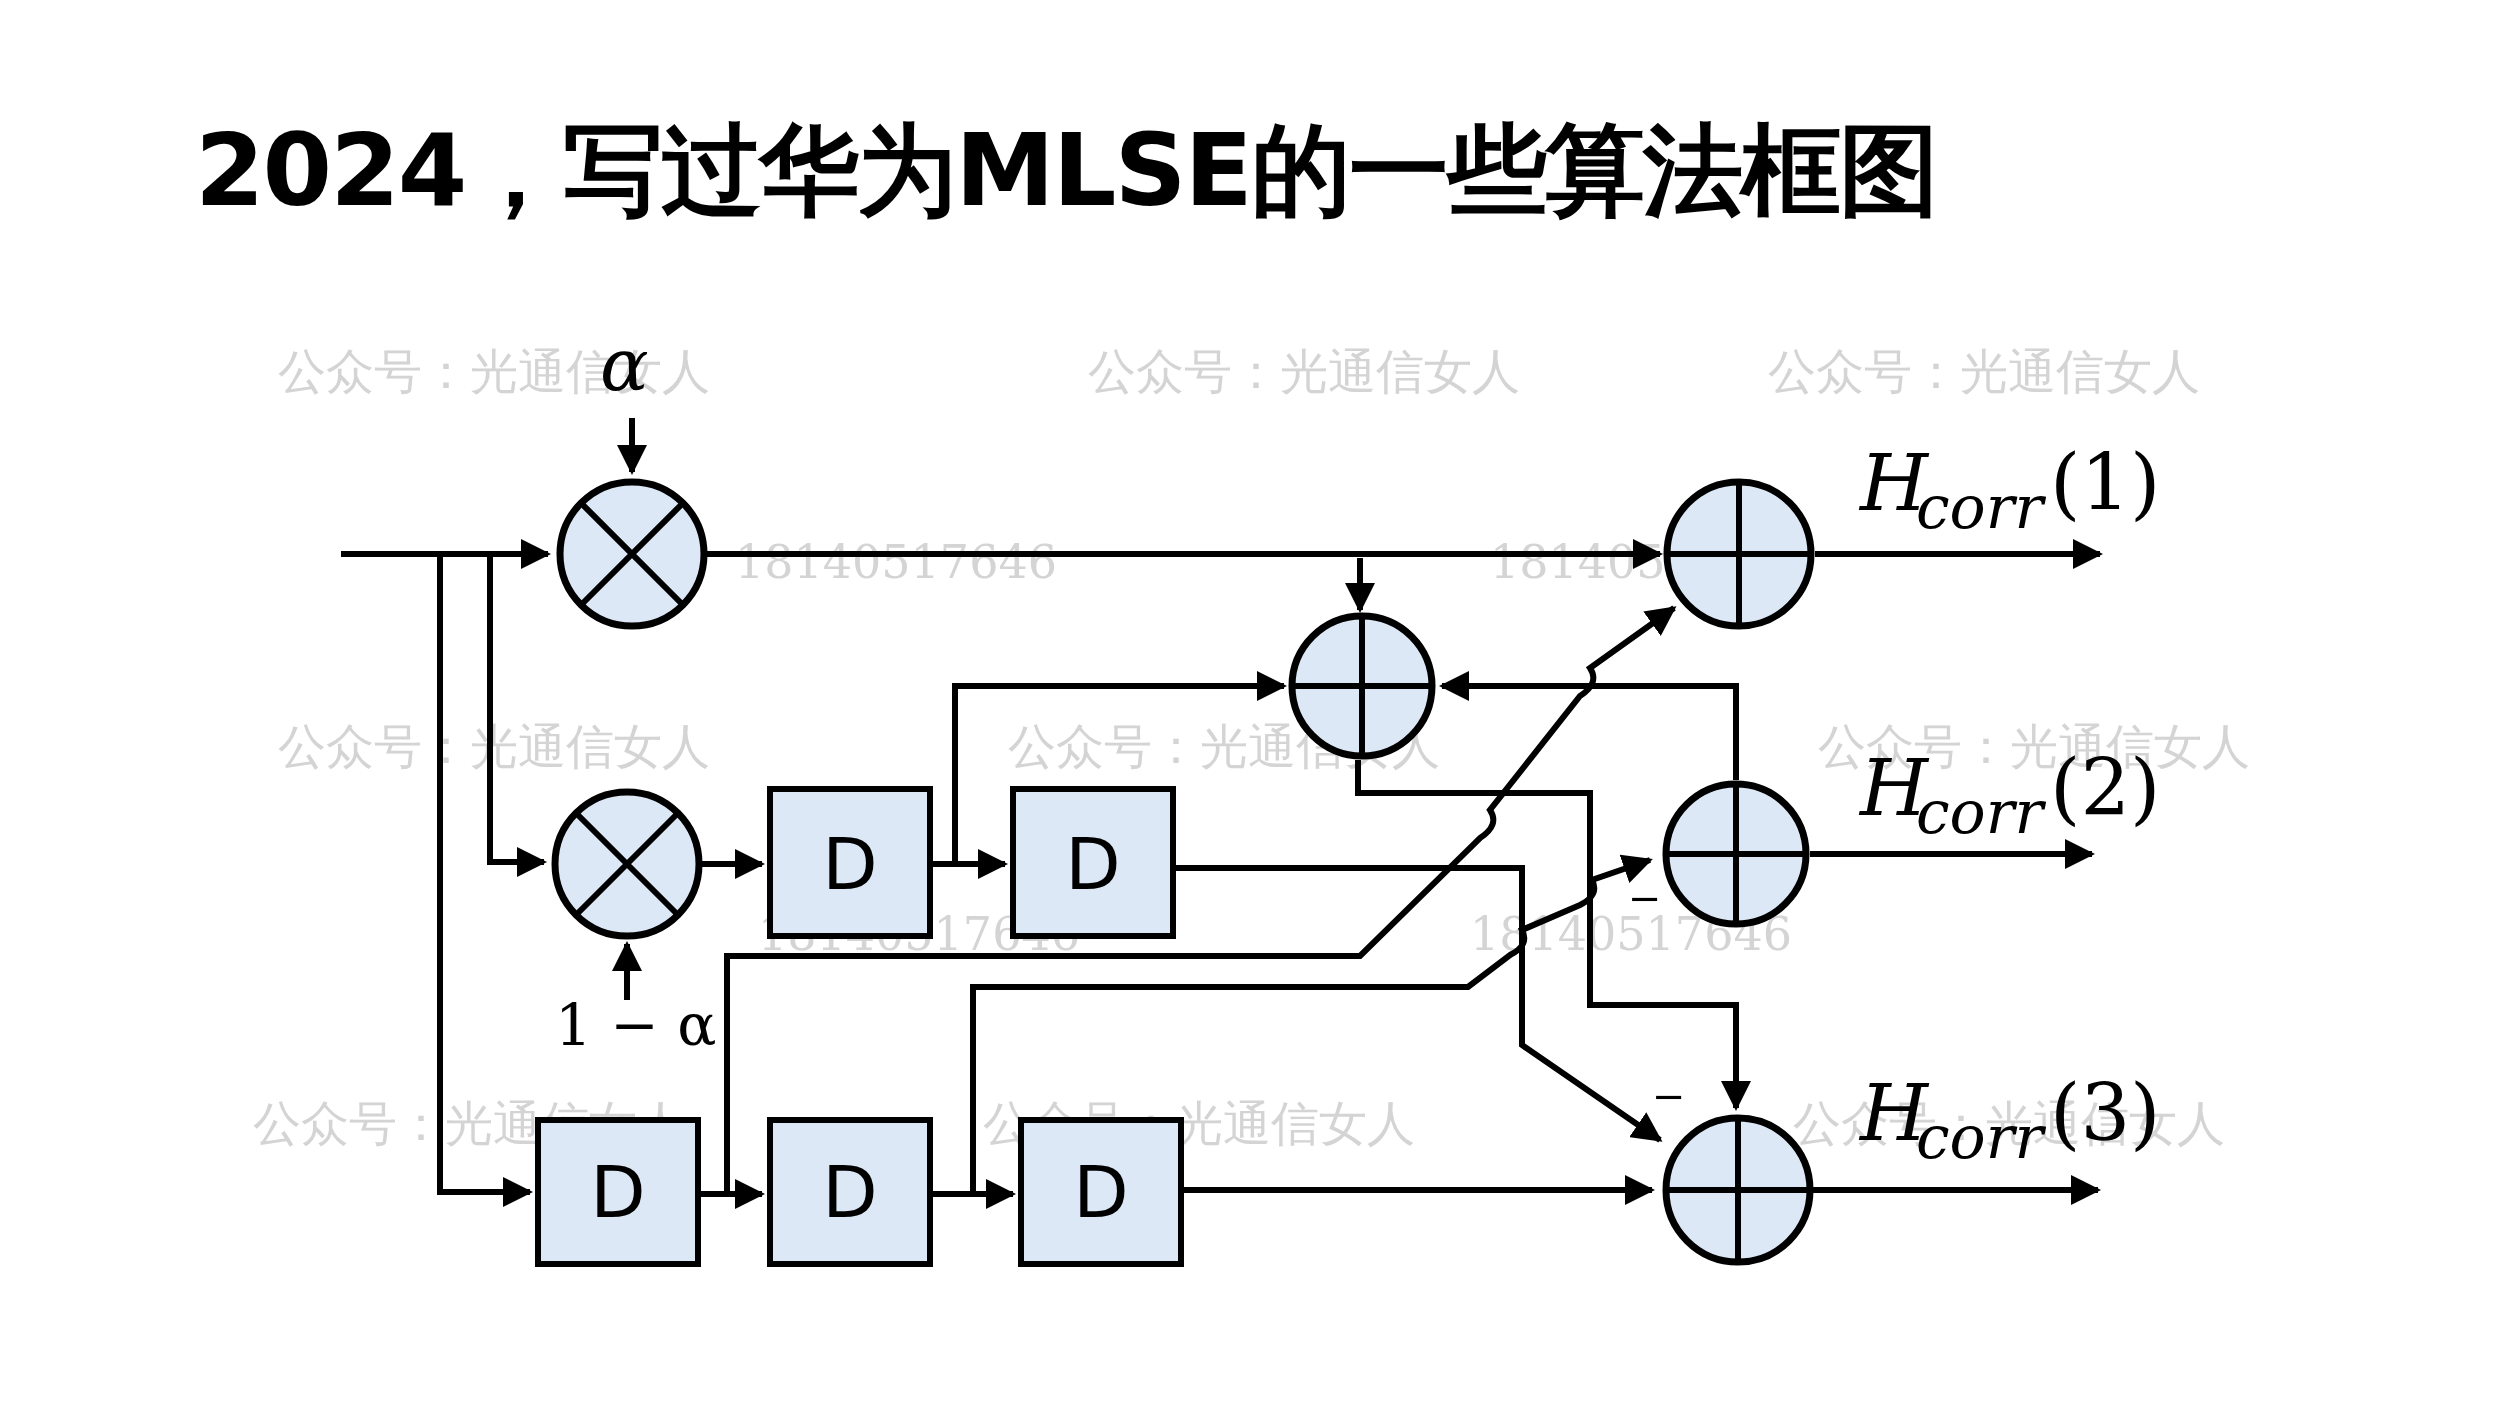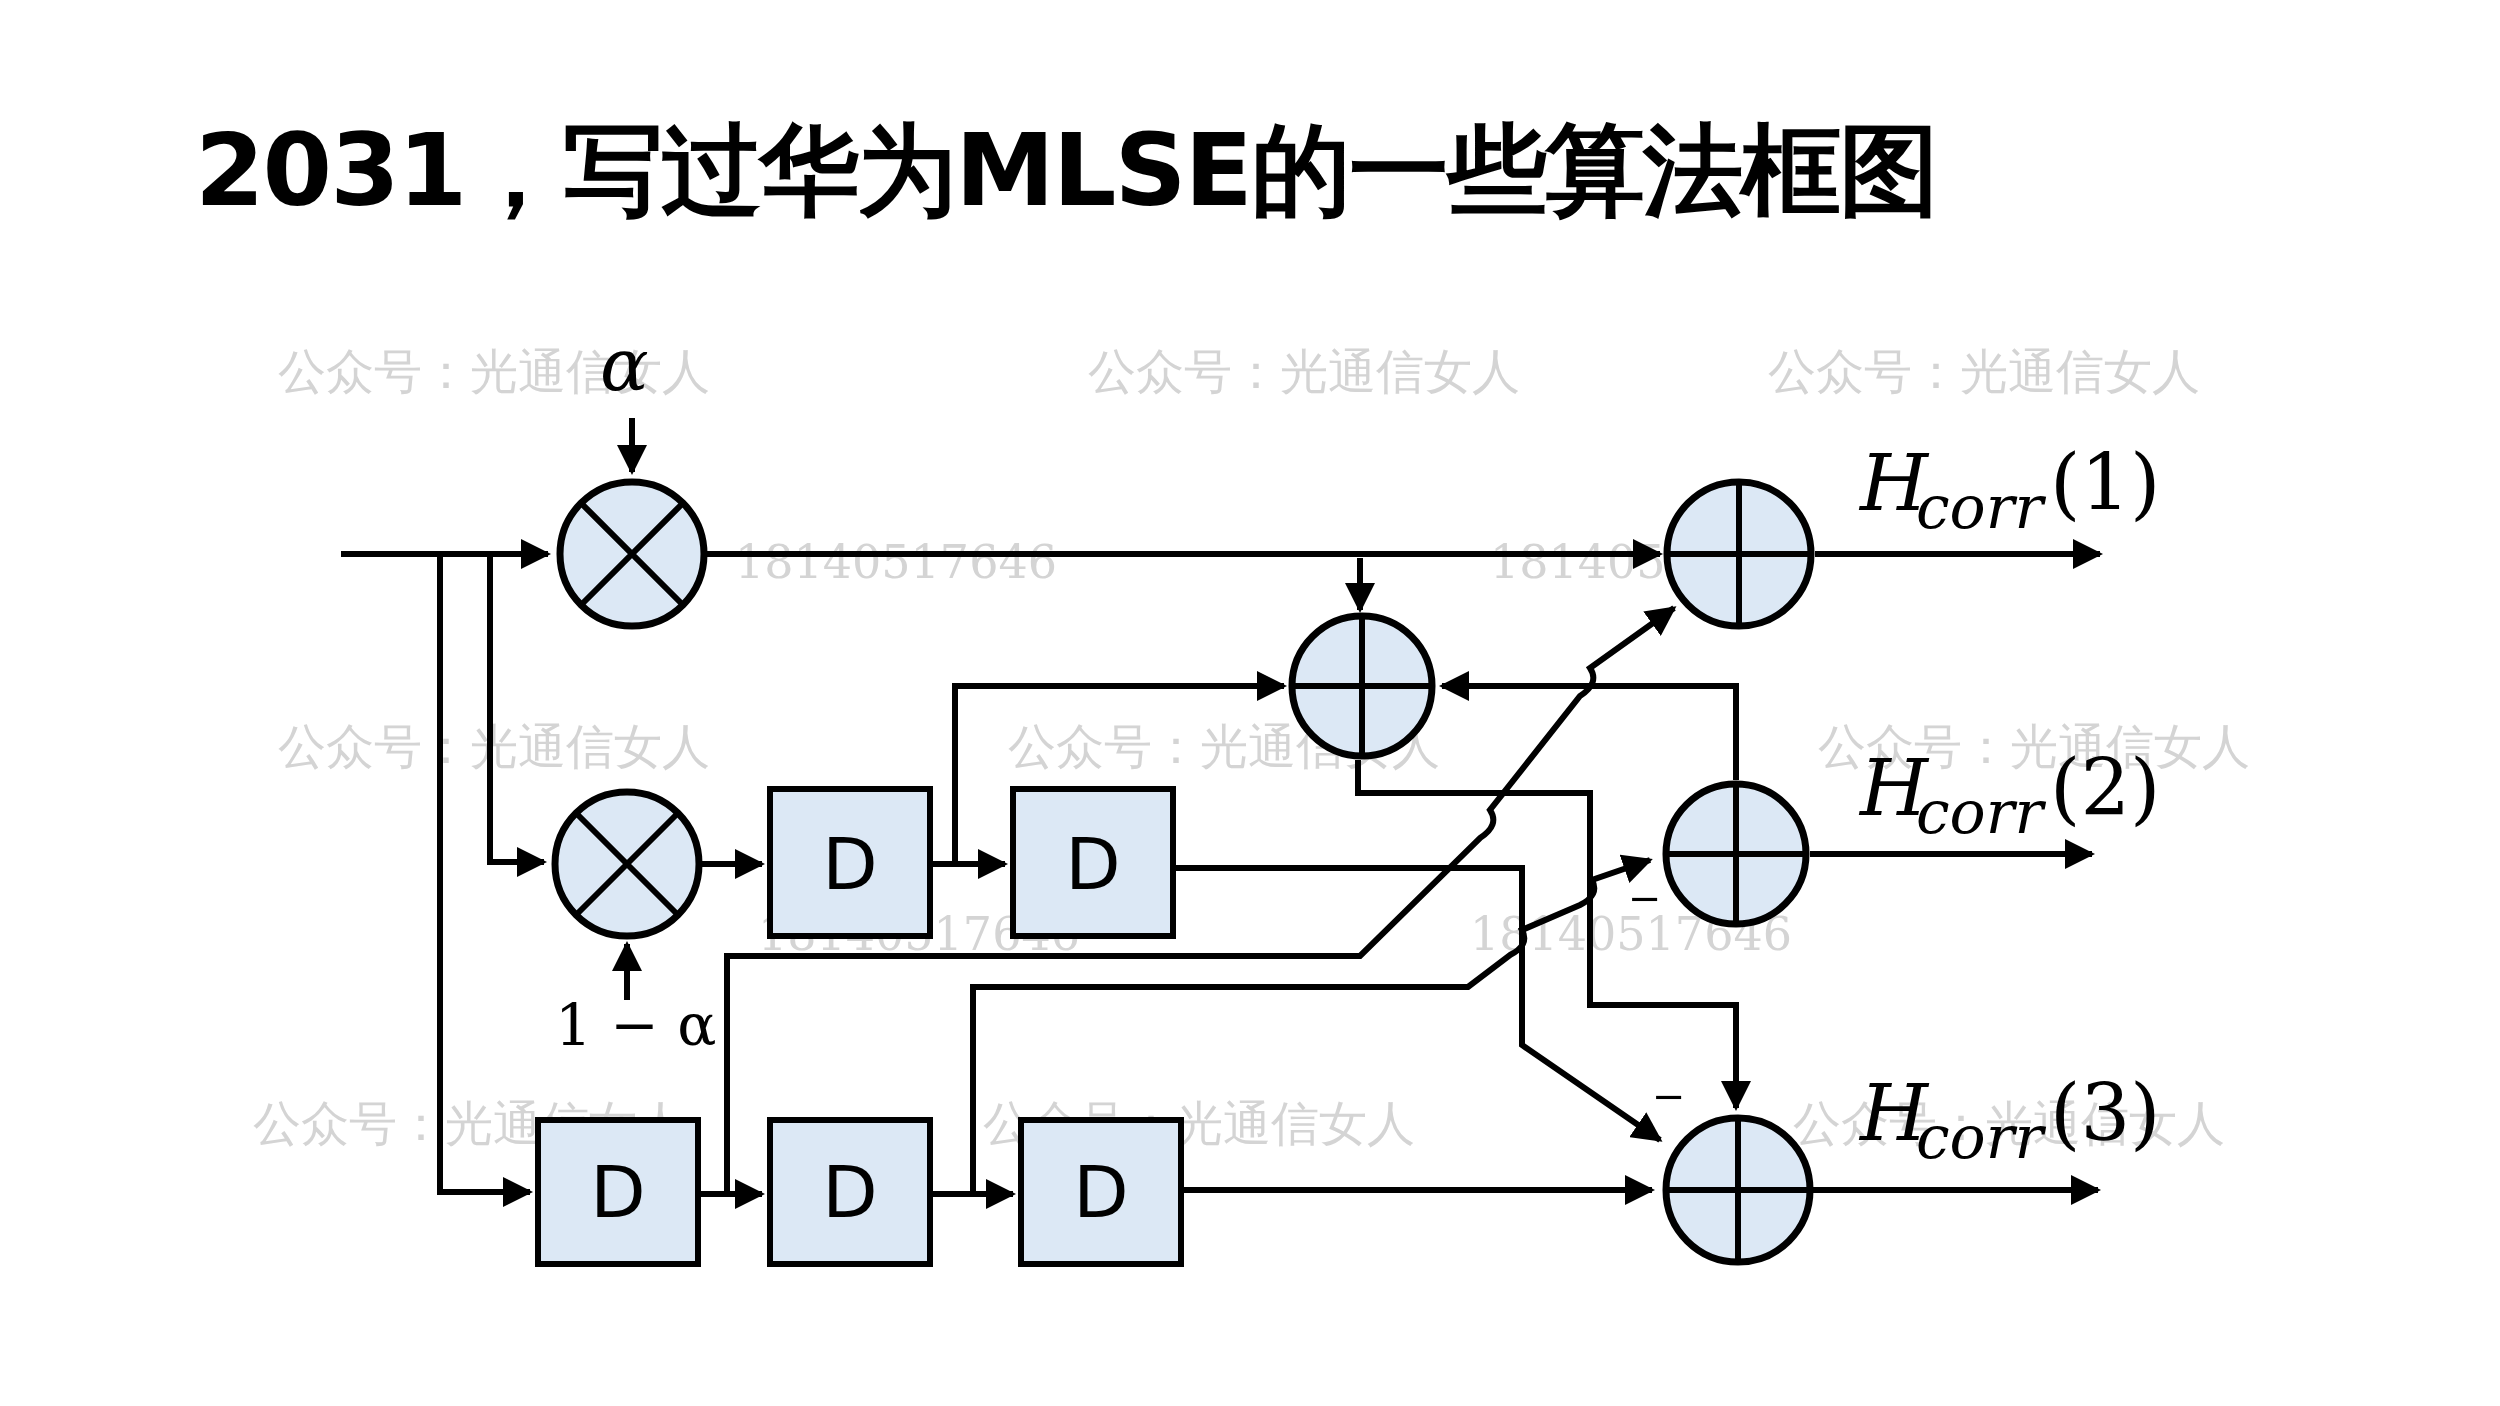--- a/index.html
+++ b/index.html
@@ -10,21 +10,21 @@
   .wmnum{fill:#d4d4d4;font-family:"DejaVu Serif",serif;font-size:46px;}
   .ln{stroke:#000;stroke-width:6;fill:none;}
   .node{fill:#dce8f5;stroke:#000;stroke-width:7;}
   .dbox{fill:#dce8f5;stroke:#000;stroke-width:6;}
   .dtxt{font-family:"DejaVu Sans",sans-serif;font-size:72px;fill:#000;text-anchor:middle;dominant-baseline:central;}
   .math{font-family:"DejaVu Serif",serif;fill:#000;}
 </style>
 </head>
 <body>
 
-<div id="title">2031，写过华为MLSE的一些算法框图</div>
+<div id="title">2024，写过华为MLSE的一些算法框图</div>
 
 <svg width="2500" height="1406" viewBox="0 0 2500 1406">
   <defs>
     <marker id="ar" viewBox="0 0 10 10" refX="9" refY="5" markerWidth="5" markerHeight="5" orient="auto">
       <path d="M0,0 L10,5 L0,10 z" fill="#000"></path>
     </marker>
   </defs>
 
   <g>
     <text class="wm" x="278" y="388">公众号：光通信女人</text>

